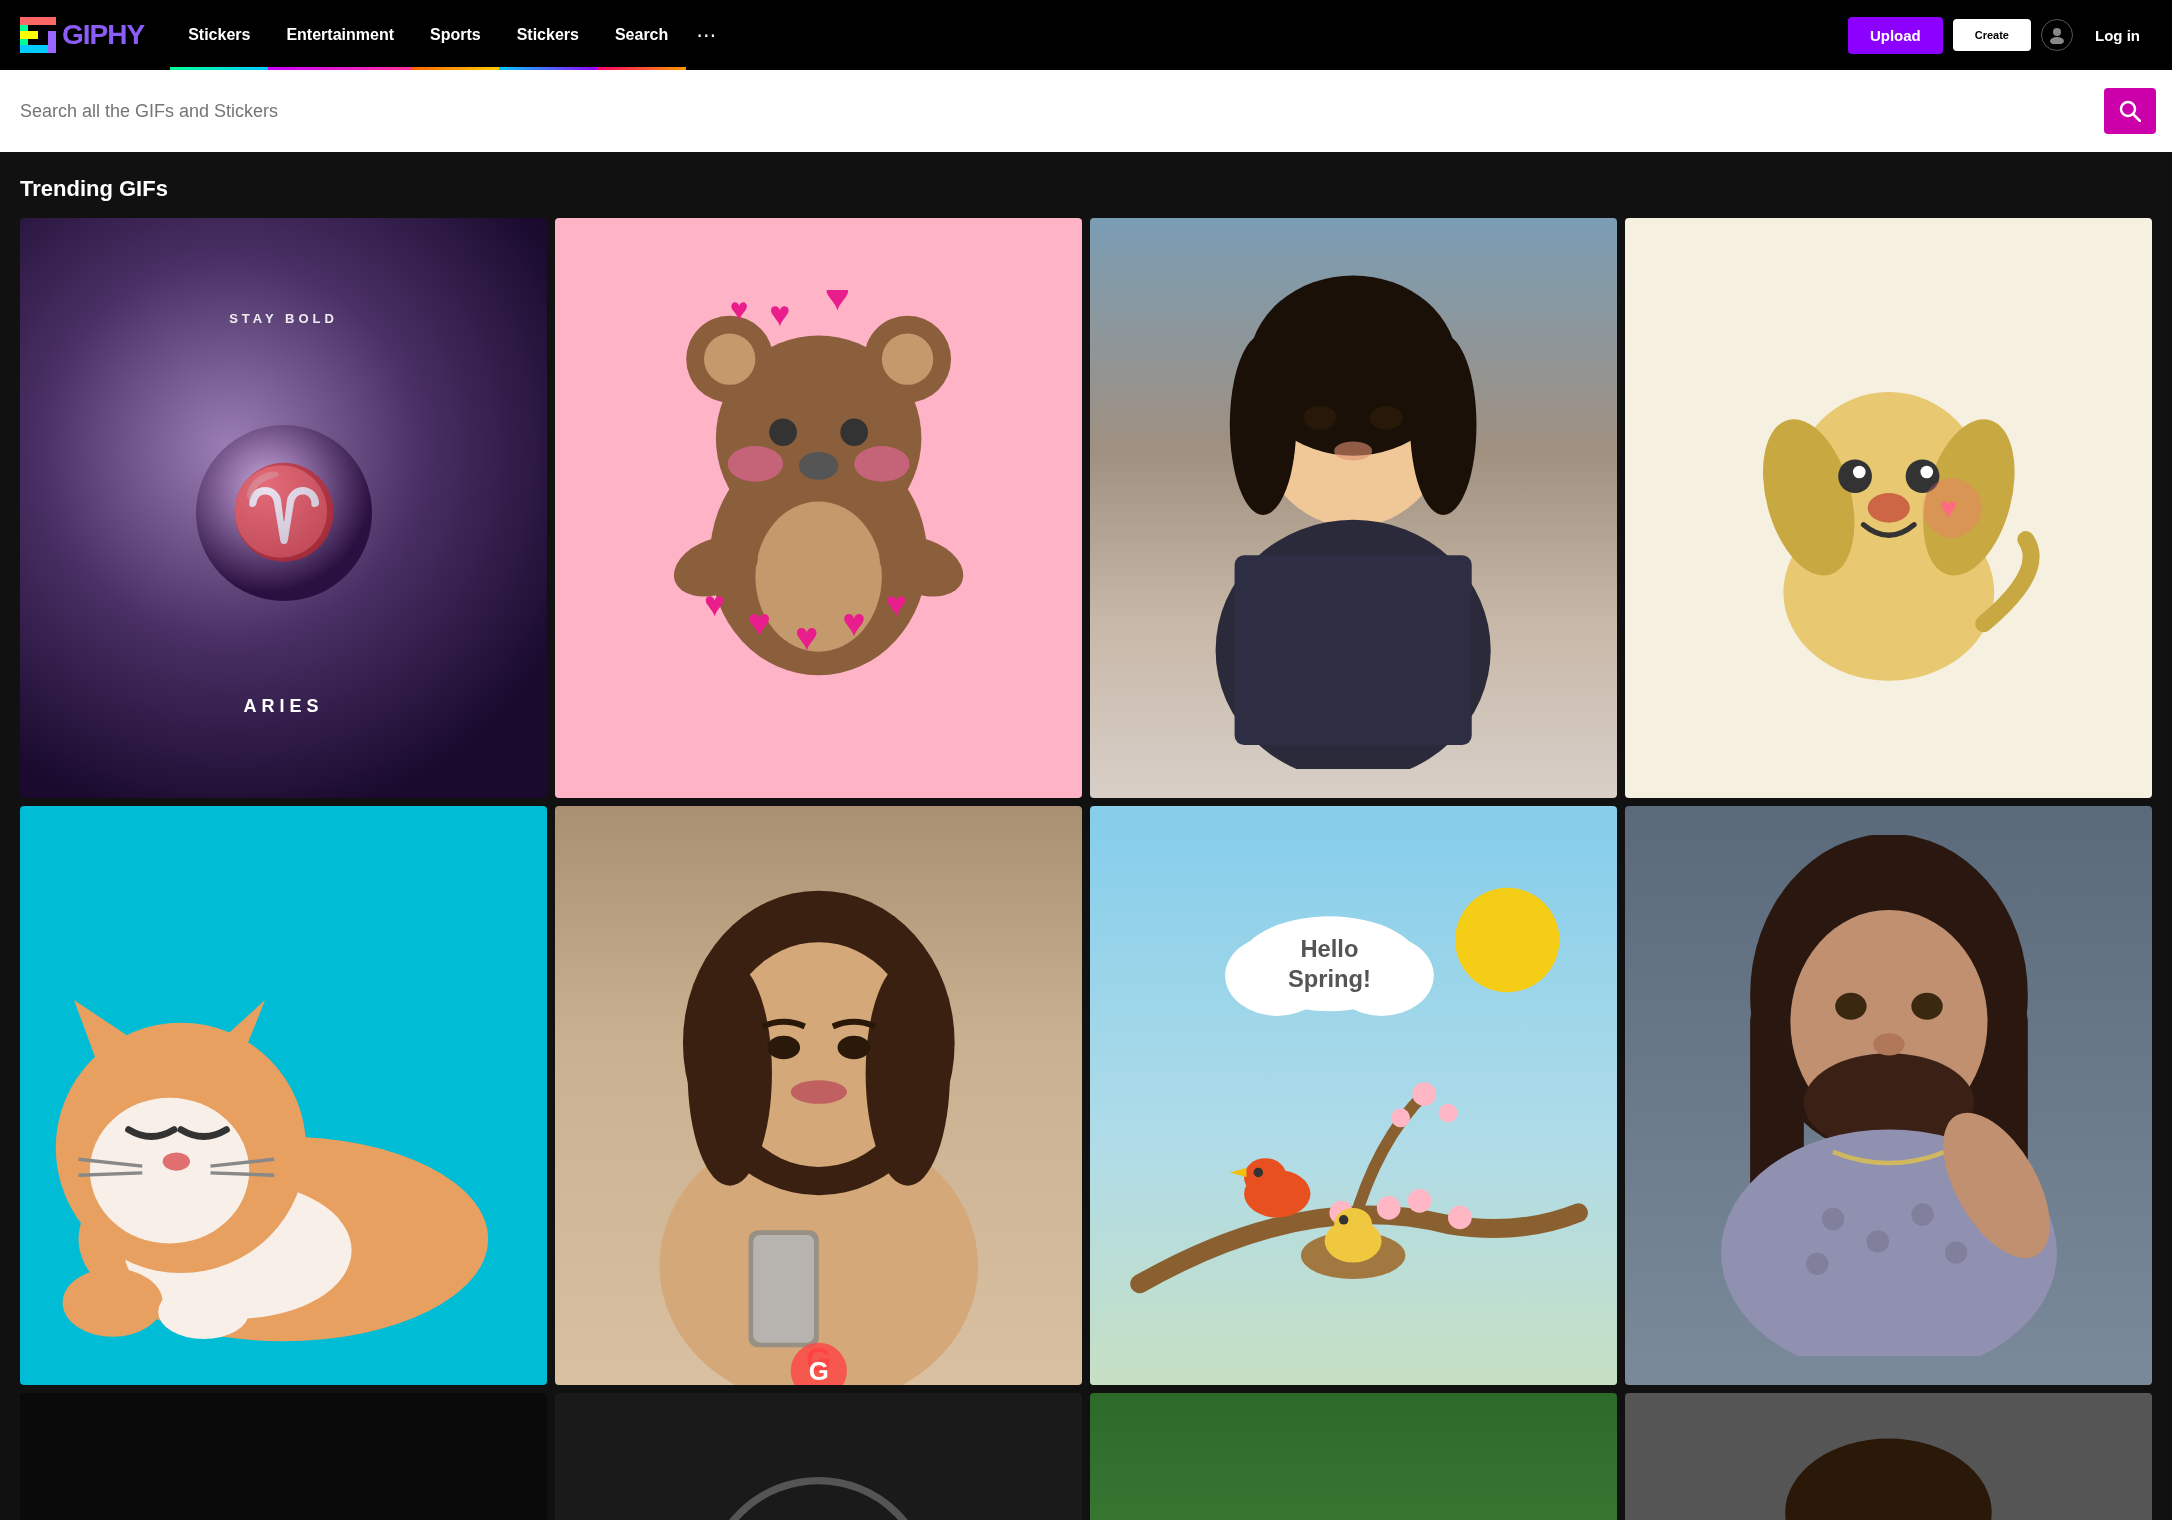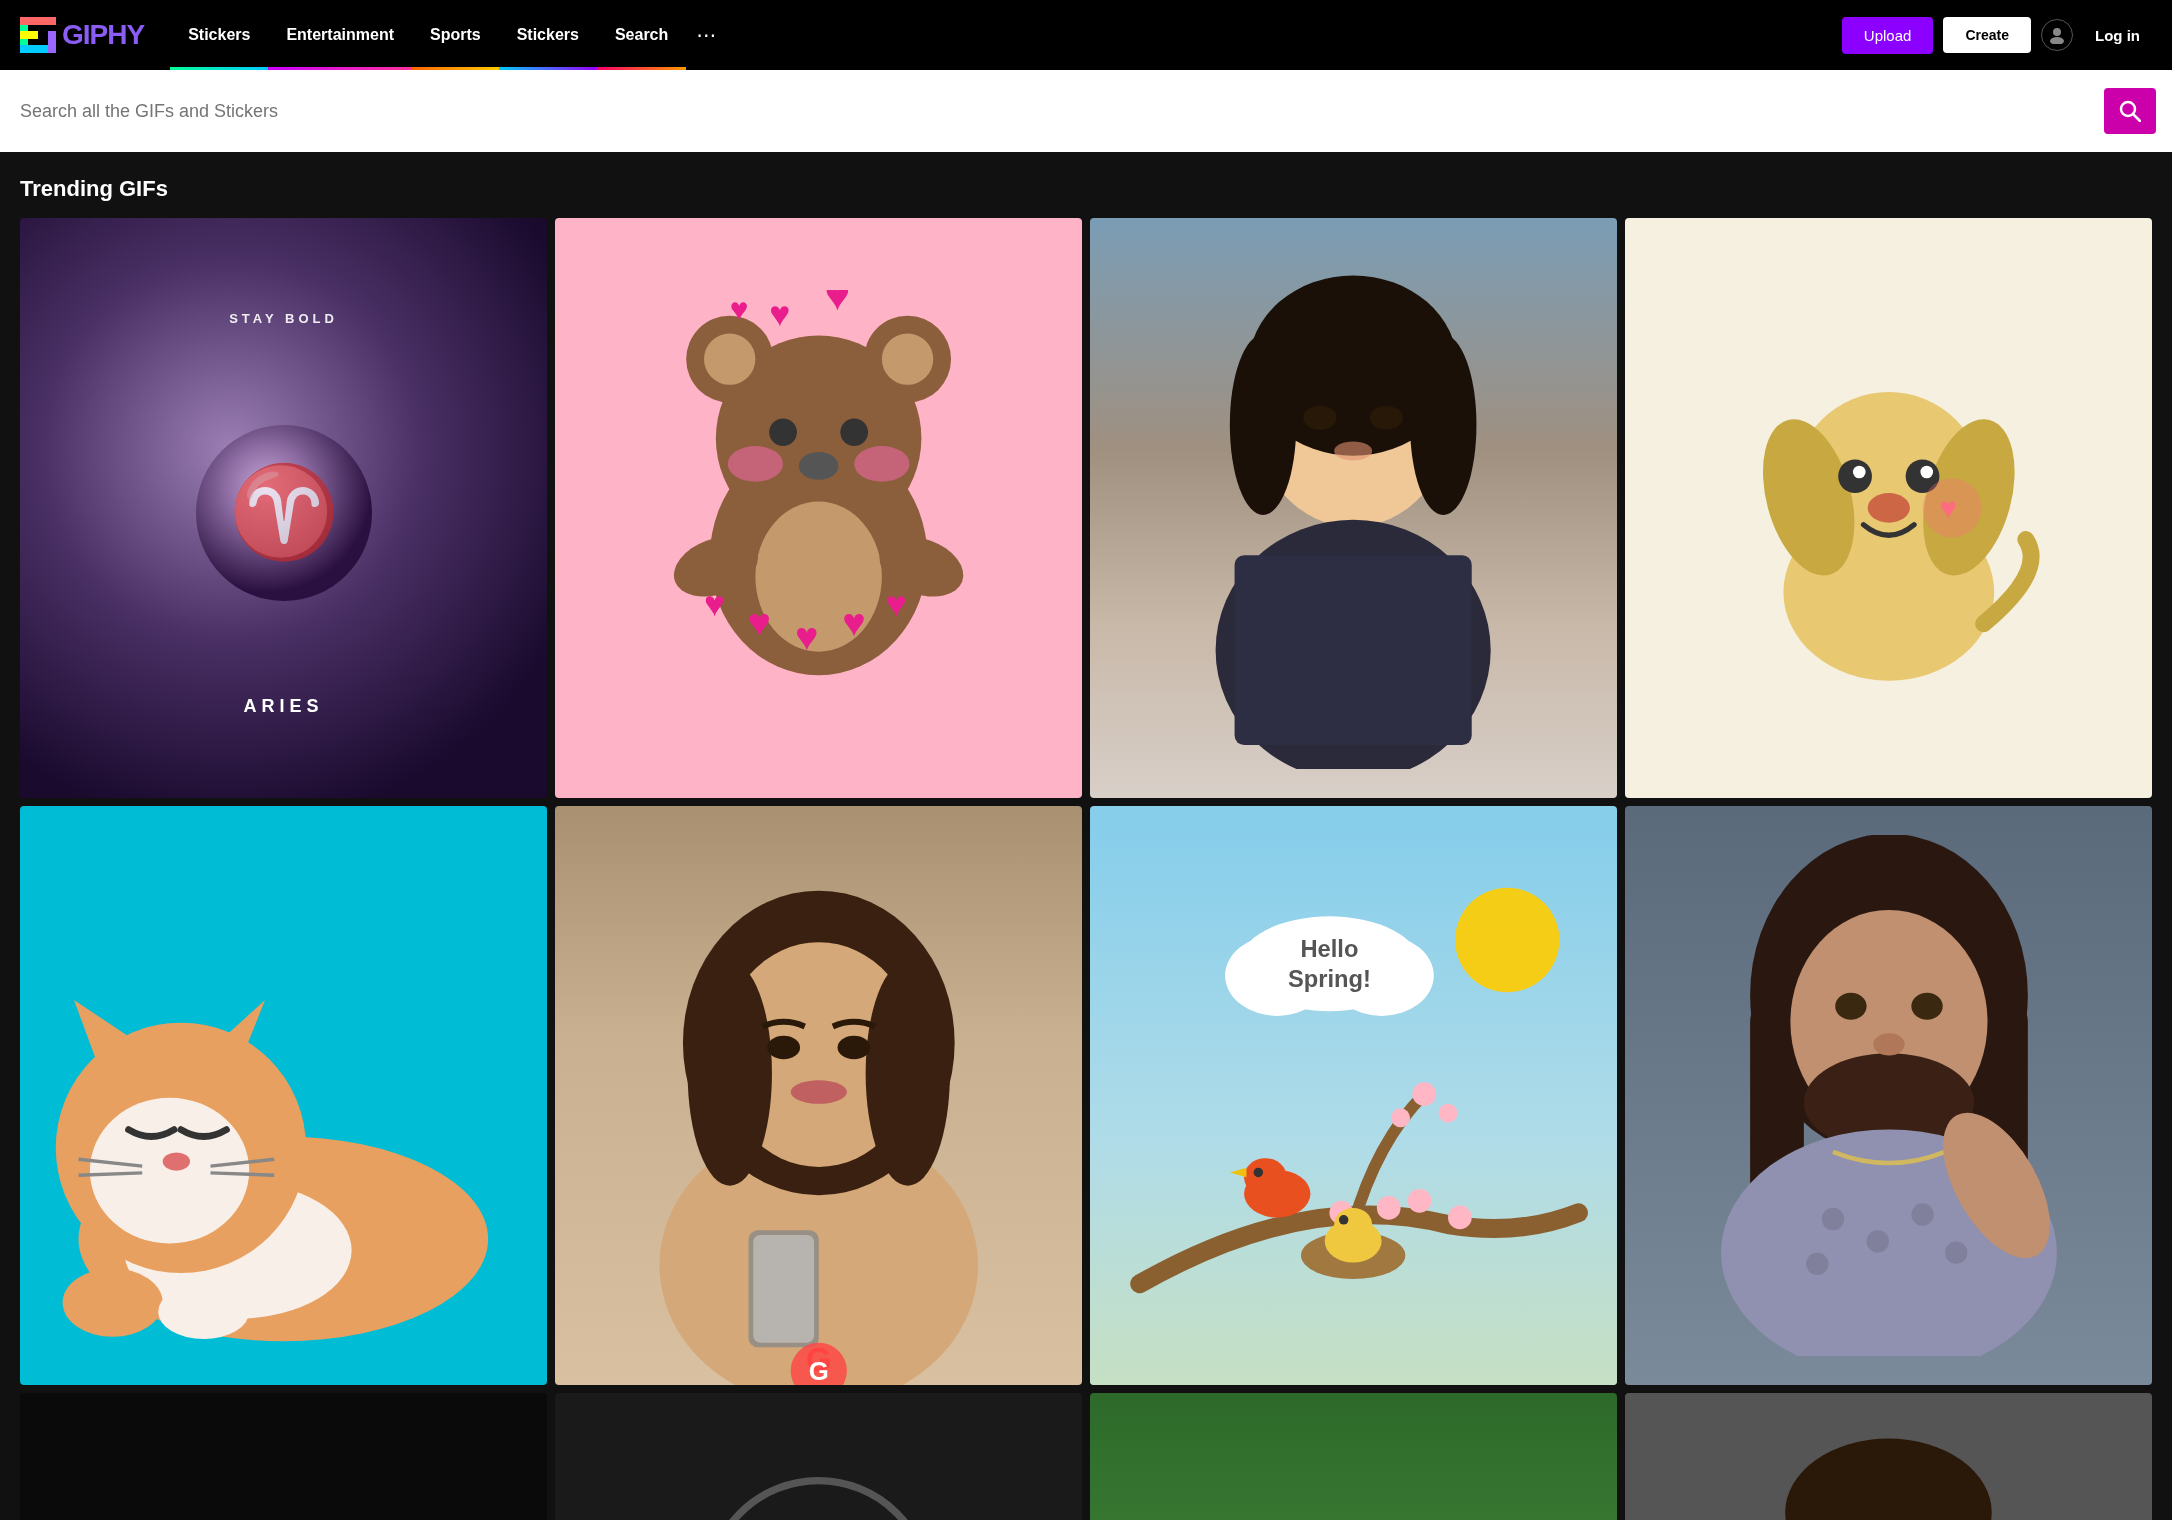--- a/index.html
+++ b/index.html
@@ -93,31 +93,31 @@
       margin-left: auto;
     }
 
     .btn-upload {
       background: #8B00FF;
       color: #fff;
       border: none;
       padding: 10px 22px;
       border-radius: 4px;
       font-size: 15px;
-      font-weight: 400;
+      font-weight: 700;
       cursor: pointer;
     }
 
     .btn-create {
       background: #fff;
       color: #000;
       border: none;
       padding: 10px 22px;
       border-radius: 4px;
-      font-size: 14px;
+      font-size: 11px;
       font-weight: 700;
       cursor: pointer;
     }
 
     .btn-login {
       background: transparent;
       color: #fff;
       border: none;
       padding: 10px 12px;
       font-size: 15px;

